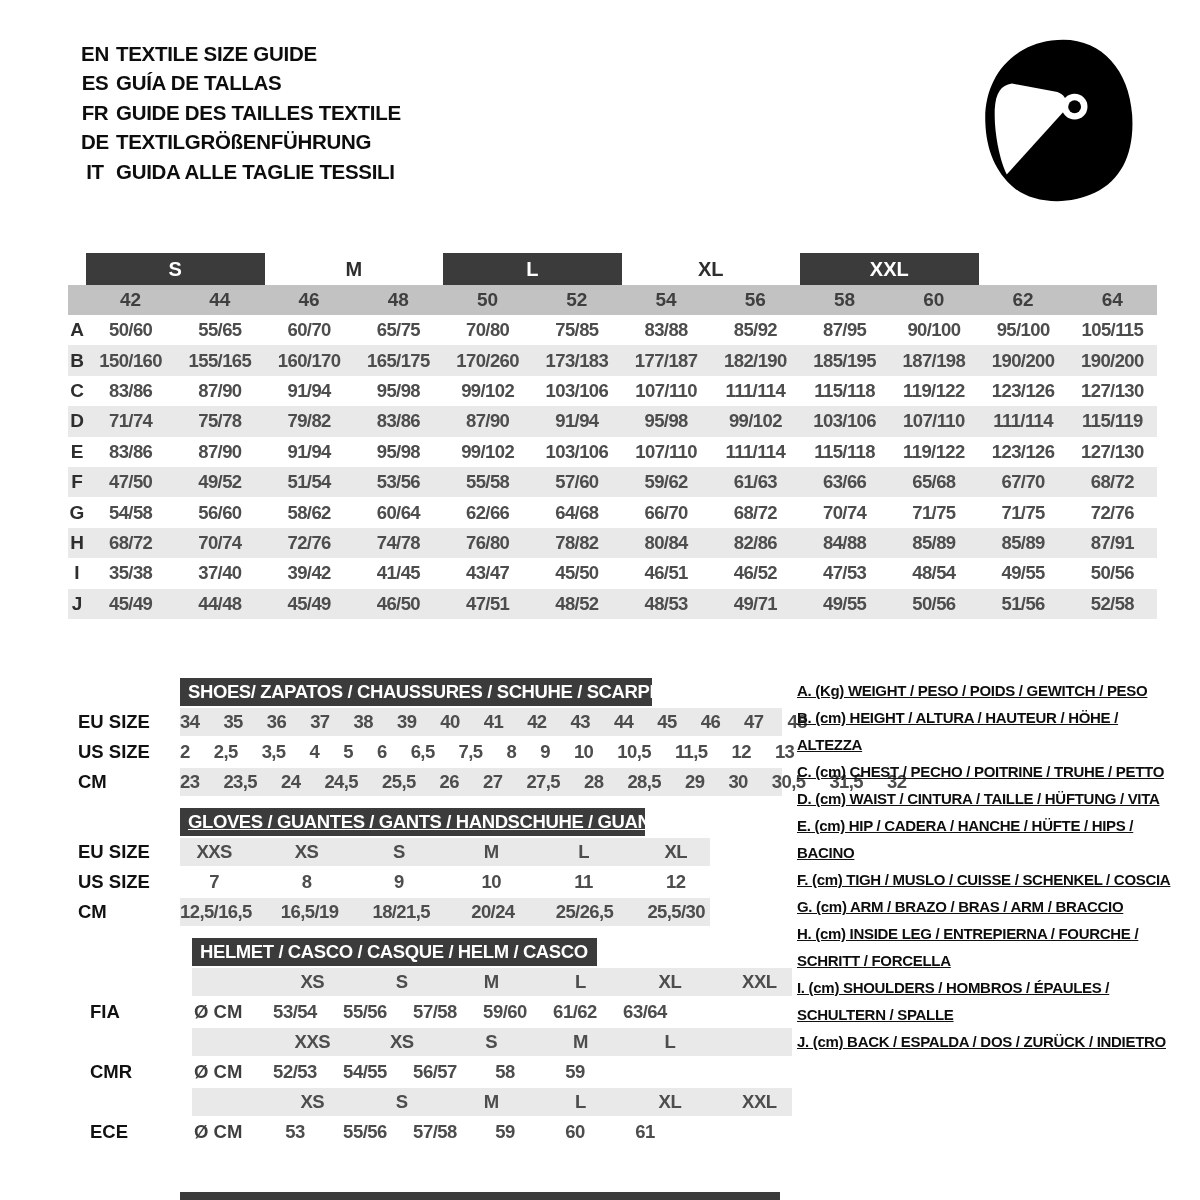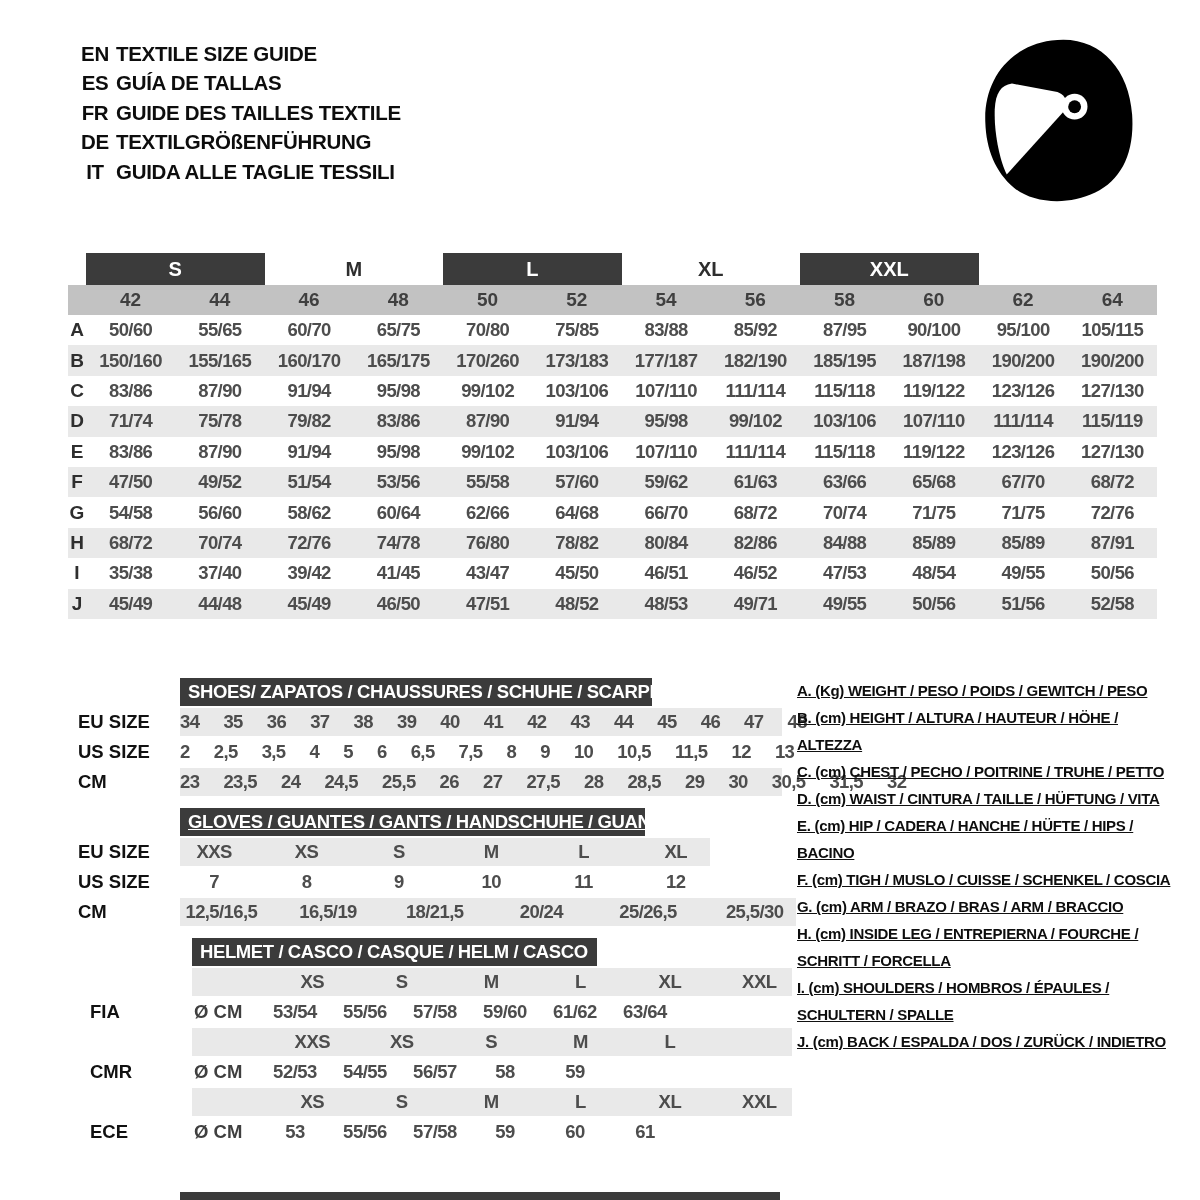--- a/index.html
+++ b/index.html
@@ -354,21 +354,21 @@
           <div class="val-cell">7</div>
           <div class="val-cell">8</div>
           <div class="val-cell">9</div>
           <div class="val-cell">10</div>
           <div class="val-cell">11</div>
           <div class="val-cell">12</div>
         </div>
       </div>
       <div class="srow">
         <div class="srow-label">CM</div>
-        <div class="strip gray" style="width: 616px;">
+        <div class="strip gray" style="width: 530px;">
           <div class="val-cell">12,5/16,5</div>
           <div class="val-cell">16,5/19</div>
           <div class="val-cell">18/21,5</div>
           <div class="val-cell">20/24</div>
           <div class="val-cell">25/26,5</div>
           <div class="val-cell">25,5/30</div>
         </div>
       </div>
     </div>
 </div>

